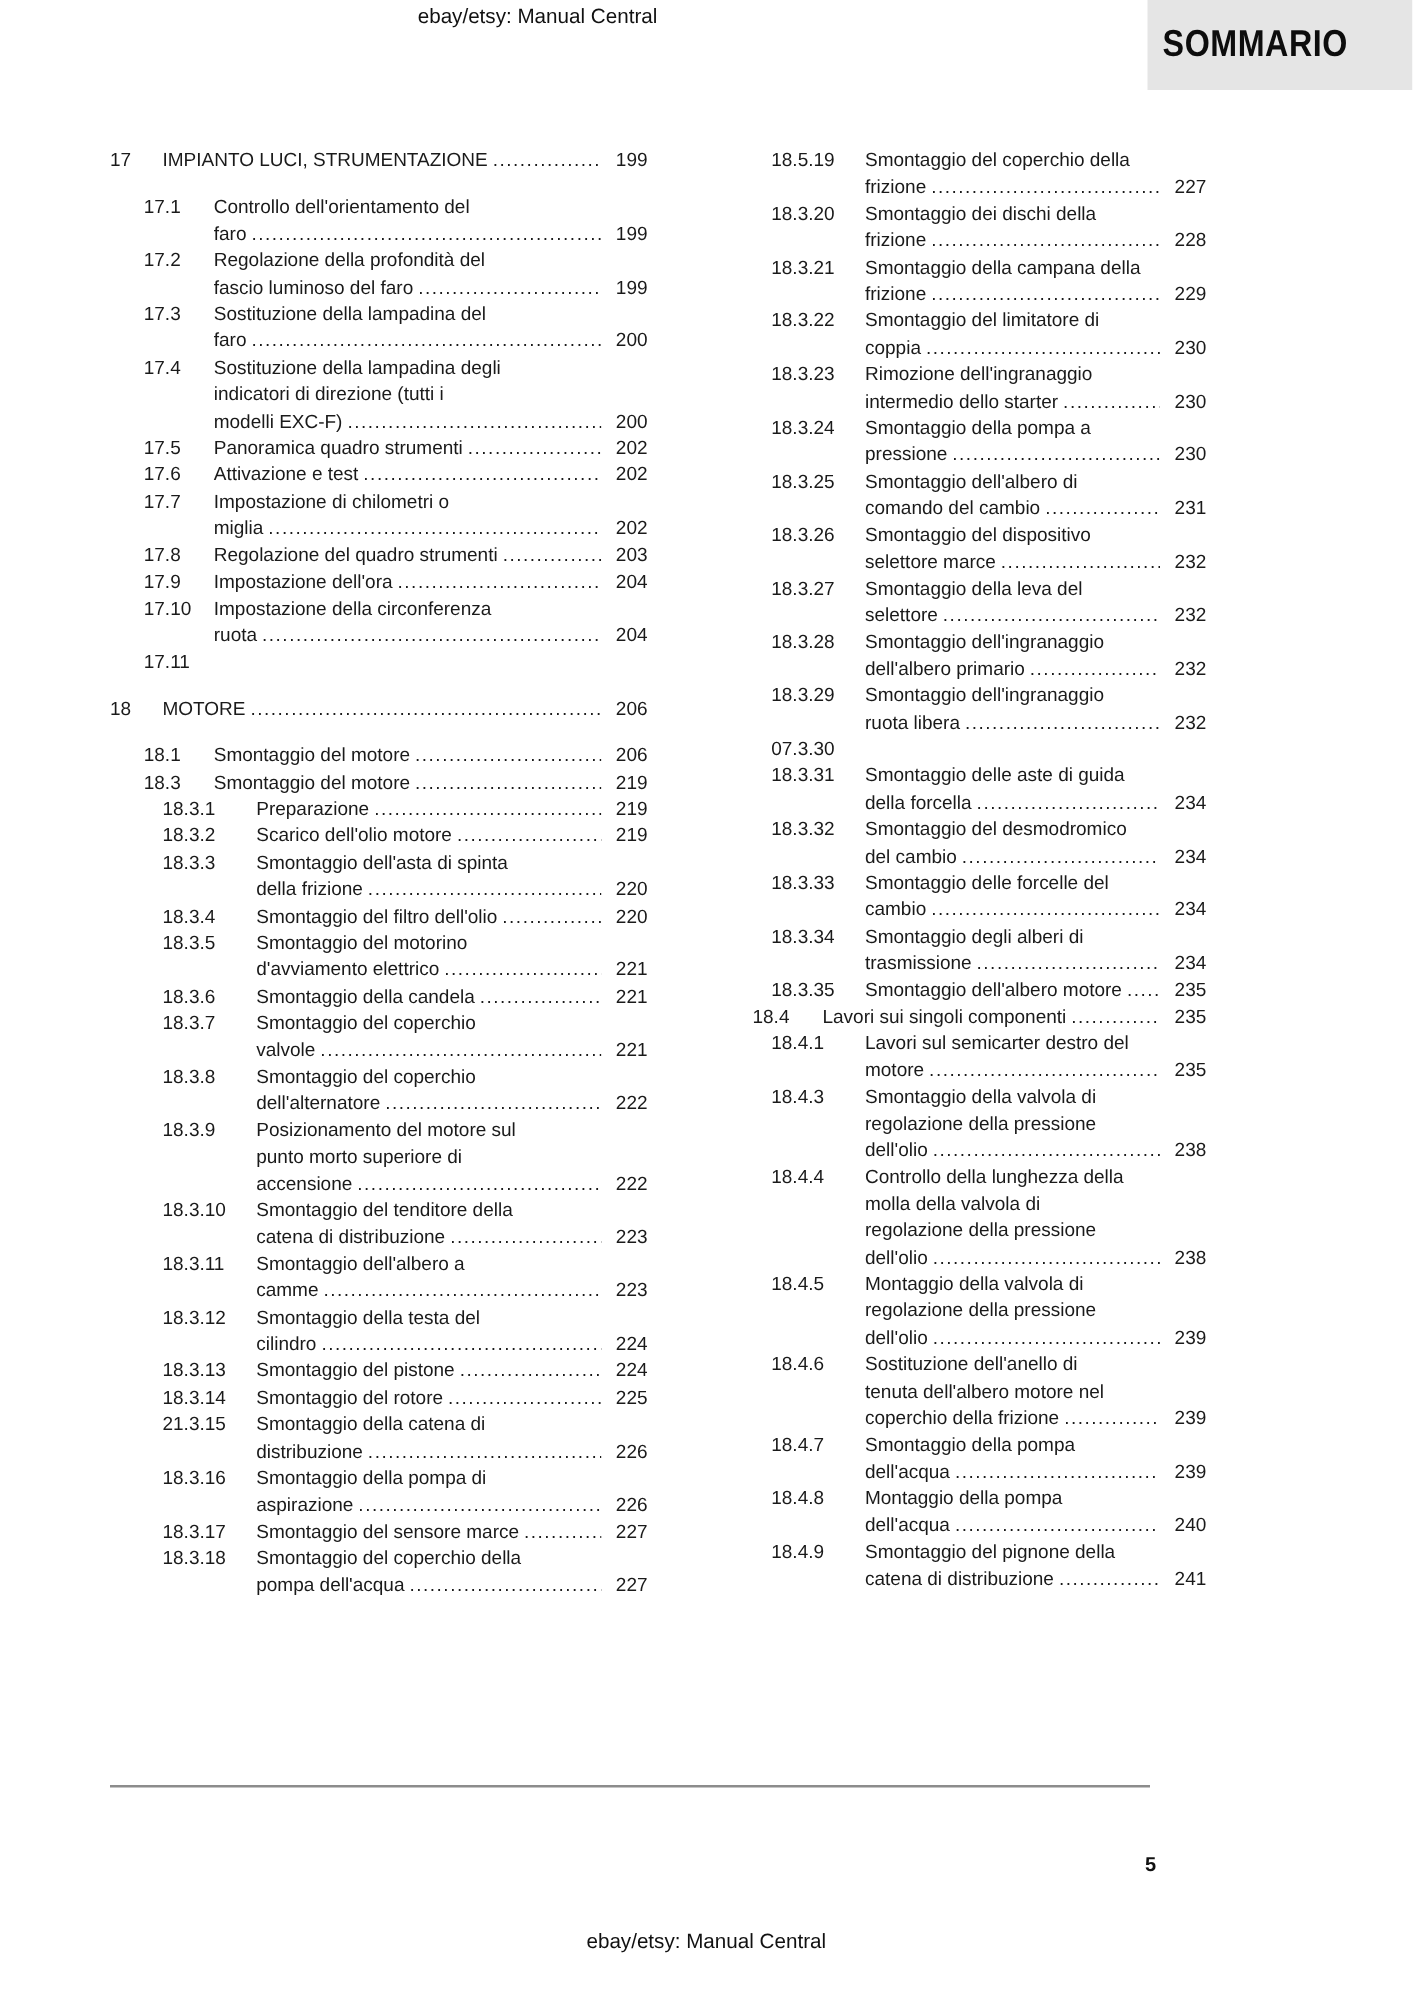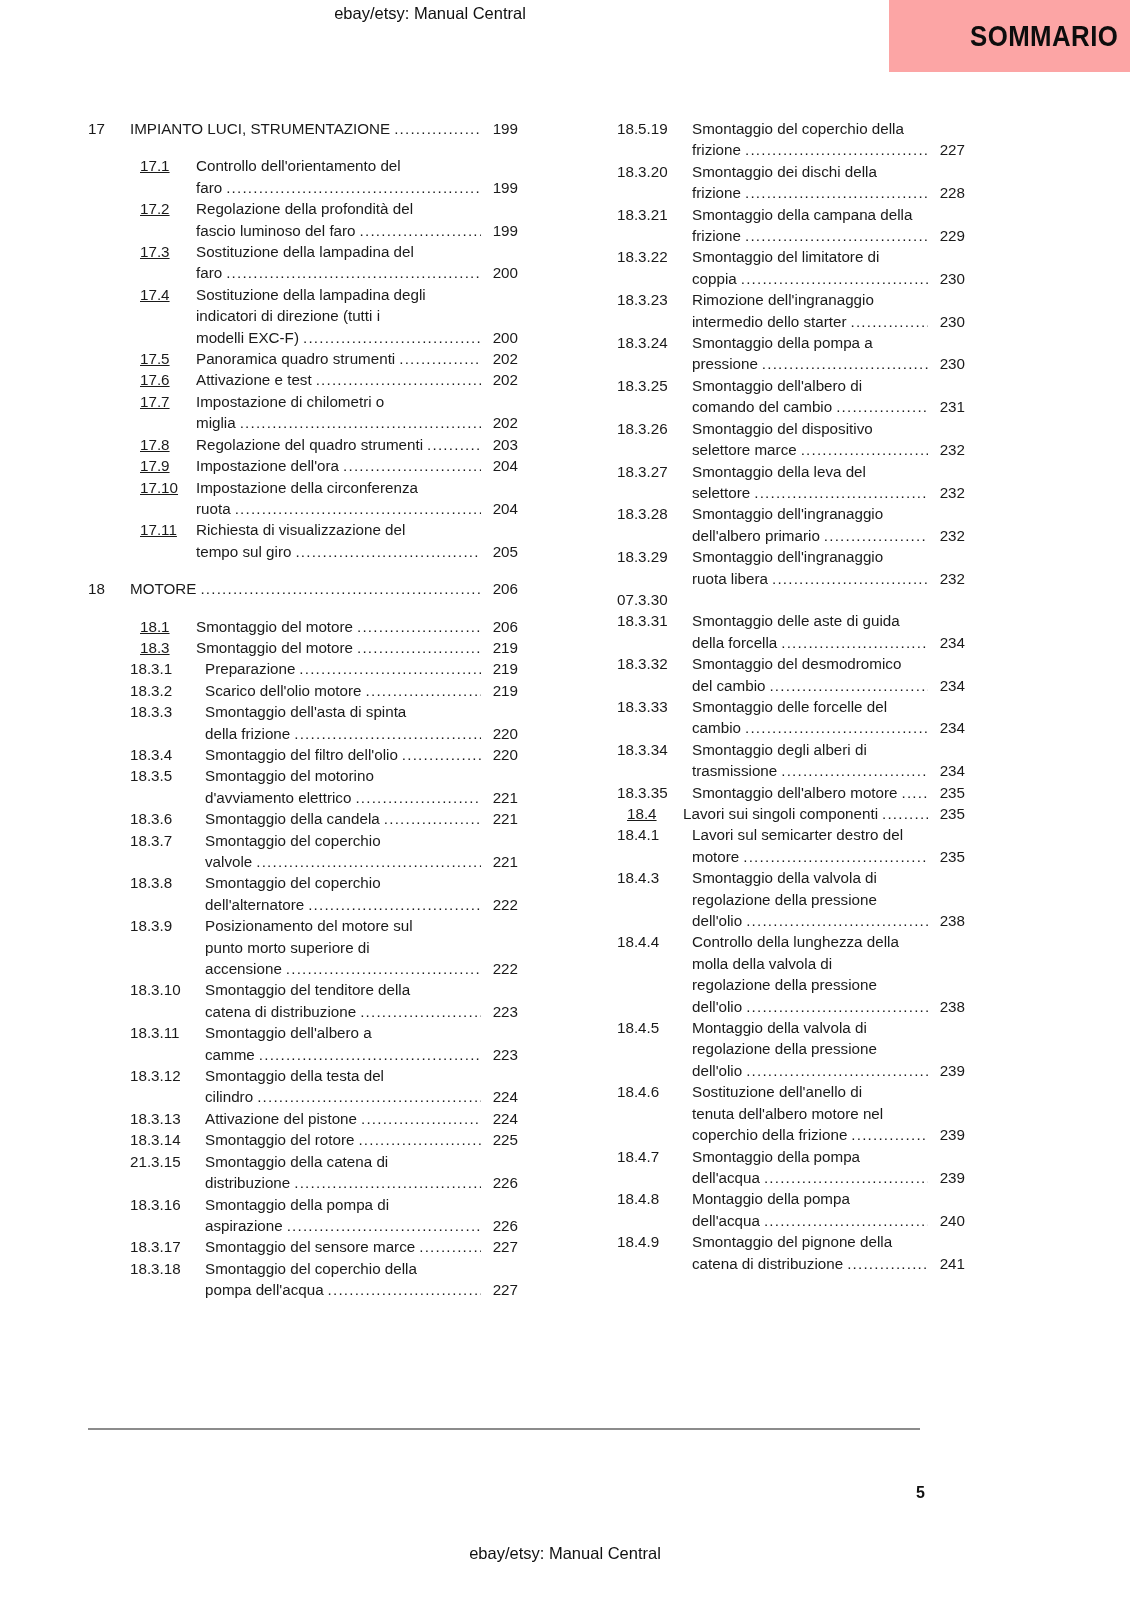--- a/index.html
+++ b/index.html
@@ -14,22 +14,22 @@
 
   
   .watermark-top {
     position:absolute; left:0; top:4px; width:860px;
     text-align:center;
     font-size:16.5px; color:#111;
   }
   .tab {
     position:absolute; right:0; top:0;
     width:212px; height:72px;
-    background:#fca5a5;
-    display:flex; align-items:center; justify-content:flex-end;padding-left:29px;
+    background:#e5e5e5;
+    display:flex; align-items:center; justify-content:flex-start;
   }
   .tab-label {
     font-size:30px; font-weight:bold; color:#0d0d0d;
     letter-spacing:0.5px;
     transform:scaleX(0.86);
     transform-origin:center;
   }
 
   
   .columns {
@@ -54,21 +54,21 @@
   .row.gap  { margin-top:16px; }
 
   .num {
     flex:0 0 auto;
     white-space:nowrap;
     text-align:left;
   }
   
   .lvl1 .num { width:42px; margin-left:0; }
   
-  .lvl2 .num { width:56px; margin-left:52px;text-decoration:underline; }
+  .lvl2 .num { width:56px; margin-left:27px; }
   
   .lvl3 .num { width:75px; margin-left:42px; }
 
   .body { flex:1 1 auto; min-width:0; }
 
   .line { display:flex; align-items:baseline; }
   .title { white-space:nowrap; }
   .leader {
     flex:1 1 auto;
     overflow:hidden;
@@ -244,30 +244,20 @@
           </div>
           <div class="line">
             <span class="title">ruota</span>
             <span class="leader"></span>
             <span class="pageno">204</span>
           </div>
         </div>
       </div>
       <div class="row lvl2">
         <div class="num">17.11</div>
-        <div class="body">
-          <div class="line plain">
-            <span class="title">Richiesta di visualizzazione del</span>
-          </div>
-          <div class="line">
-            <span class="title">tempo sul giro</span>
-            <span class="leader"></span>
-            <span class="pageno">205</span>
-          </div>
-        </div>
       </div>
       <div class="row lvl1 gap">
         <div class="num">18</div>
         <div class="body">
           <div class="line">
             <span class="title">MOTORE</span>
             <span class="leader"></span>
             <span class="pageno">206</span>
           </div>
         </div>
@@ -436,21 +426,21 @@
             <span class="title">cilindro</span>
             <span class="leader"></span>
             <span class="pageno">224</span>
           </div>
         </div>
       </div>
       <div class="row lvl3">
         <div class="num">18.3.13</div>
         <div class="body">
           <div class="line">
-            <span class="title">Attivazione del pistone</span>
+            <span class="title">Smontaggio del pistone</span>
             <span class="leader"></span>
             <span class="pageno">224</span>
           </div>
         </div>
       </div>
       <div class="row lvl3">
         <div class="num">18.3.14</div>
         <div class="body">
           <div class="line">
             <span class="title">Smontaggio del rotore</span>

